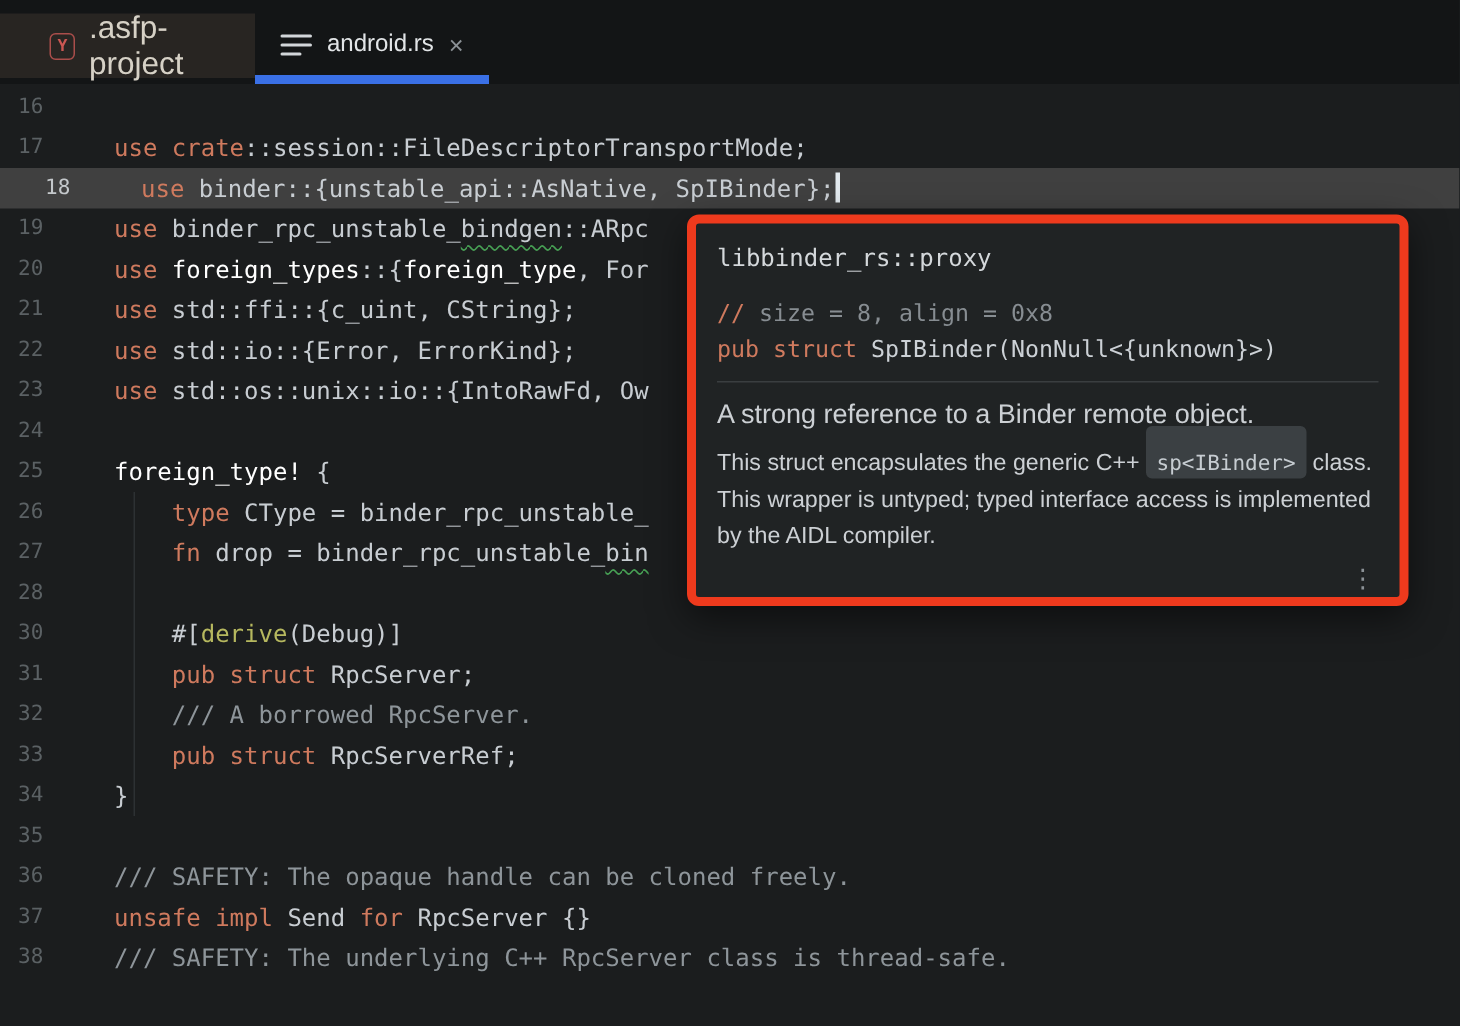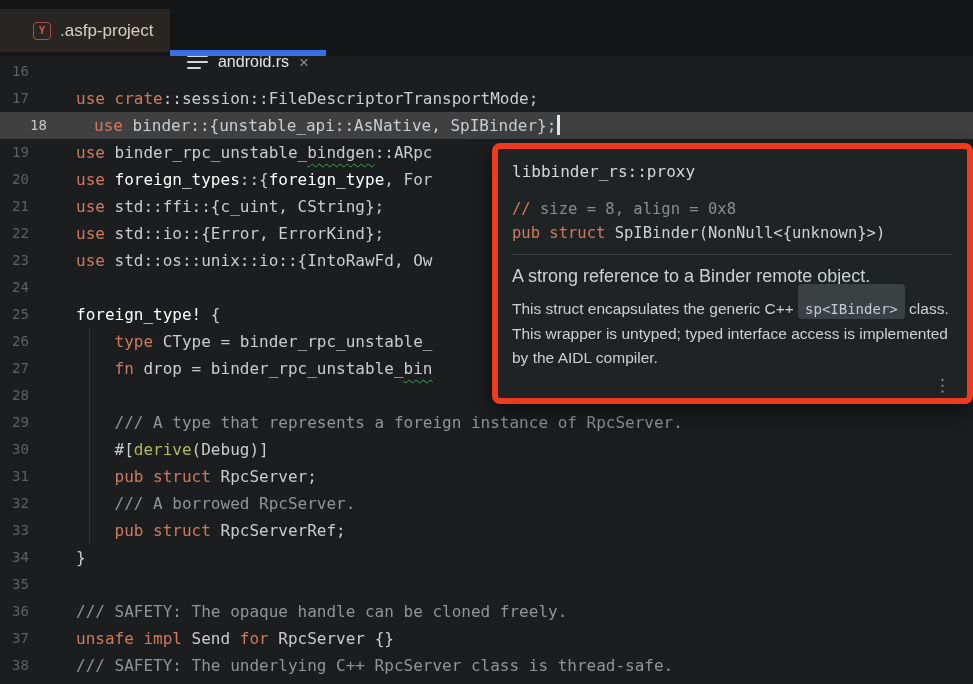--- a/index.html
+++ b/index.html
@@ -12,24 +12,24 @@
   .titlebar{position:absolute;left:0;top:0;width:973px;height:56px;background:#131516;}
   .project-tab{
     position:absolute;left:0;top:9px;width:170px;height:43px;background:#282522;
     display:flex;align-items:center;gap:9px;padding-left:33px;box-sizing:border-box;
   }
   .yicon{
     width:18px;height:18px;border:1.5px solid #aa4e4b;border-radius:4px;box-sizing:border-box;
     color:#cb5752;font-size:11px;font-weight:bold;display:flex;align-items:center;justify-content:center;
     font-family:"DejaVu Sans Mono",monospace;
   }
-  .project-label{color:#d6d1c6;font-size:17px;}
+  .project-label{color:#d6d1c6;font-size:21px;}
   .file-tab{
     position:absolute;left:170px;top:0;width:156px;height:60px;
-    display:flex;align-items:center;justify-content:center;gap:10px;margin-top:32px;
+    display:flex;align-items:center;justify-content:center;gap:10px;
   }
   .list-icon{display:flex;flex-direction:column;gap:4px;width:21px;}
   .list-icon i{display:block;height:2px;background:#d2d6d9;border-radius:1px;}
   .list-icon i:nth-child(1){width:21px;}
   .list-icon i:nth-child(2){width:21px;}
   .list-icon i:nth-child(3){width:14px;}
   .file-label{color:#e2e5e7;font-size:16px;}
   .close-x{color:#8b9196;font-size:17px;line-height:1;}
   .active-underline{position:absolute;left:170px;top:50px;width:156px;height:6px;background:#3a70e6;}
   
@@ -45,21 +45,21 @@
   .t-kw{color:#cf7a5e;}
   .t-pl{color:#c8cdd2;}
   .t-mc{color:#ffffff;}
   .t-doc{color:#8e959a;}
   .t-at{color:#b6b85f;}
   .t-sq{color:#c8cdd2;text-decoration:underline wavy #47a154 1px;text-underline-offset:5px;}
   .caret{display:inline-block;width:3px;height:20px;background:#e2e9ee;vertical-align:-4px;margin-left:1px;}
   .indent-guide{position:absolute;left:89px;top:272px;width:1px;height:216px;background:#2d3133;}
   
   .popup{
-    position:absolute;left:492px;top:143px;width:481px;height:261px;box-sizing:border-box;
+    position:absolute;left:458px;top:143px;width:481px;height:261px;box-sizing:border-box;
     border:6px solid #ee3a1d;border-radius:8px;background:#202324;
     box-shadow:0 8px 24px rgba(0,0,0,.5);z-index:5;overflow:hidden;
   }
   .popup-inner{position:relative;width:100%;height:100%;padding:13px 14px;box-sizing:border-box;}
   .doc-module{font:16px/20px "DejaVu Sans Mono",monospace;color:#d4d8db;margin-bottom:15px;}
   .doc-meta{font:15.5px/24px "DejaVu Sans Mono",monospace;}
   .doc-meta .dim{color:#878d92;}
   .doc-sig{font:15.5px/24px "DejaVu Sans Mono",monospace;color:#ccd1d6;margin-bottom:9px;}
   .doc-divider{height:1px;background:#3a3e40;margin:0 0 10px 0;}
   .doc-summary{margin:0 0 9px 0;color:#ccd0d4;font-size:18px;line-height:23px;}
@@ -102,21 +102,20 @@
       <div class="line"><span class="gutter">19</span><span class="code"><span class="t-kw">use </span><span class="t-pl">binder_rpc_unstable_</span><span class="t-sq">bindgen</span><span class="t-pl">::ARpc</span></span></div>
       <div class="line"><span class="gutter">20</span><span class="code"><span class="t-kw">use </span><span class="t-mc">foreign_types</span><span class="t-pl">::{</span><span class="t-mc">foreign_type</span><span class="t-pl">, For</span></span></div>
       <div class="line"><span class="gutter">21</span><span class="code"><span class="t-kw">use </span><span class="t-pl">std::ffi::{c_uint, CString};</span></span></div>
       <div class="line"><span class="gutter">22</span><span class="code"><span class="t-kw">use </span><span class="t-pl">std::io::{Error, ErrorKind};</span></span></div>
       <div class="line"><span class="gutter">23</span><span class="code"><span class="t-kw">use </span><span class="t-pl">std::os::unix::io::{IntoRawFd, Ow</span></span></div>
       <div class="line"><span class="gutter">24</span><span class="code"></span></div>
       <div class="line"><span class="gutter">25</span><span class="code"><span class="t-mc">foreign_type!</span><span class="t-pl"> {</span></span></div>
       <div class="line"><span class="gutter">26</span><span class="code"><span class="t-pl">    </span><span class="t-kw">type </span><span class="t-pl">CType = binder_rpc_unstable_</span></span></div>
       <div class="line"><span class="gutter">27</span><span class="code"><span class="t-pl">    </span><span class="t-kw">fn </span><span class="t-pl">drop = binder_rpc_unstable_</span><span class="t-sq">bin</span></span></div>
       <div class="line"><span class="gutter">28</span><span class="code"></span></div>
-      <div class="line"><span class="gutter">29</span><span class="code"><span class="t-pl">    </span><span class="t-doc">/// A type that represents a foreign instance of RpcServer.</span></span></div>
       <div class="line"><span class="gutter">30</span><span class="code"><span class="t-pl">    #[</span><span class="t-at">derive</span><span class="t-pl">(Debug)]</span></span></div>
       <div class="line"><span class="gutter">31</span><span class="code"><span class="t-pl">    </span><span class="t-kw">pub struct </span><span class="t-pl">RpcServer;</span></span></div>
       <div class="line"><span class="gutter">32</span><span class="code"><span class="t-pl">    </span><span class="t-doc">/// A borrowed RpcServer.</span></span></div>
       <div class="line"><span class="gutter">33</span><span class="code"><span class="t-pl">    </span><span class="t-kw">pub struct </span><span class="t-pl">RpcServerRef;</span></span></div>
       <div class="line"><span class="gutter">34</span><span class="code"><span class="t-pl">}</span></span></div>
       <div class="line"><span class="gutter">35</span><span class="code"></span></div>
       <div class="line"><span class="gutter">36</span><span class="code"><span class="t-doc">/// SAFETY: The opaque handle can be cloned freely.</span></span></div>
       <div class="line"><span class="gutter">37</span><span class="code"><span class="t-kw">unsafe impl </span><span class="t-pl">Send </span><span class="t-kw">for </span><span class="t-pl">RpcServer {}</span></span></div>
       <div class="line"><span class="gutter">38</span><span class="code"><span class="t-doc">/// SAFETY: The underlying C++ RpcServer class is thread-safe.</span></span></div>
     </div>

